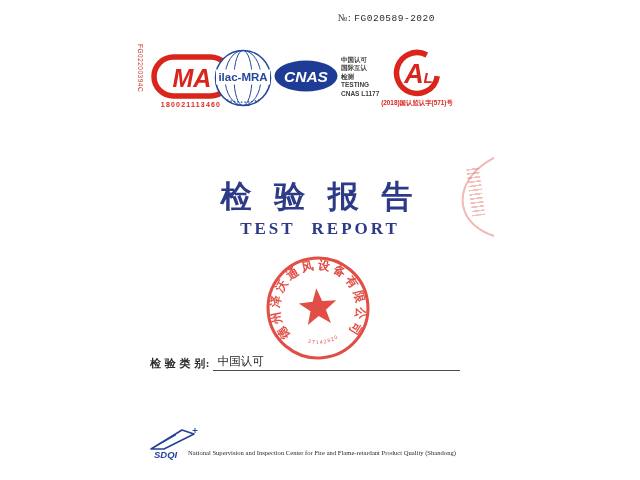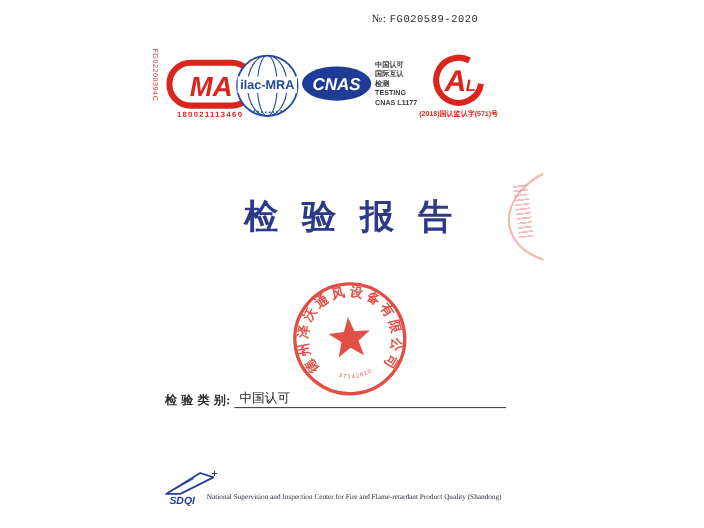--- a/index.html
+++ b/index.html
@@ -28,21 +28,21 @@
   .edge-stamp{left:452px;top:146px;width:42px;height:92px;overflow:hidden;opacity:.75;}
   .edge-stamp .ring{position:absolute;left:9px;top:3px;width:120px;height:86px;
     border:2.5px solid rgba(221,70,60,.5);border-radius:50%;transform:rotate(-12deg);}
   .edge-stamp .marks{position:absolute;left:17px;top:20px;width:13px;height:50px;
     transform:rotate(-7deg);
     background:repeating-linear-gradient(0deg,rgba(221,70,60,.45) 0 1.6px,transparent 1.6px 4.2px);}
 
   
   .title-zh{left:20px;top:176px;width:600px;text-align:center;
     font-size:31px;font-weight:bold;color:#2c3a87;letter-spacing:7px;
-    font-family:Liberation Serif, serif;}
+    font-family:Liberation Sans, sans-serif;}
   .title-en{left:20px;top:219px;width:600px;text-align:center;
     font-size:17px;font-weight:bold;color:#2c3a87;letter-spacing:3px;word-spacing:9px;}
 
   
   .form-row{left:150px;height:20px;font-size:11px;color:#2b2b2b;}
   .form-row .lbl{display:inline-block;vertical-align:bottom;font-weight:bold;letter-spacing:.5px;}
   .form-row .val{display:inline-block;vertical-align:bottom;width:242px;
     border-bottom:1px solid #4a4a4a;padding:0 0 1px 5px;font-size:11.5px;color:#1d1d1d;}
   .row1{top:293px;} .row2{top:324px;} .row3{top:354px;}
 
@@ -101,20 +101,21 @@
     <text x="40" y="34" text-anchor="middle" font-family="Liberation Sans, sans-serif" font-size="15" font-weight="bold" font-style="italic" fill="#d9251c">L</text>
   </svg>
   <div class="abs cal-caption">(2018)国认监认字(571)号</div>
 
   <div class="abs edge-stamp">
     <div class="ring"></div>
     <div class="marks"></div>
   </div>
 
   <div class="abs title-zh">检 验 报 告</div>
+  <div class="abs title-en">TEST REPORT</div>
 
   <div class="abs form-row row3">
     <span class="lbl">检 验 类 别:</span>
     <span class="val">中国认可</span>
   </div>
 
   <svg class="abs stamp" width="108" height="108" viewBox="0 0 120 120">
     <defs>
       <path id="stampArcTop" d="M29.6,90.4 A43,43 0 1 1 90.4,90.4" fill="none"></path>
       <path id="stampArcBottom" d="M40,94.6 A40,40 0 0 0 80,94.6" fill="none"></path>

